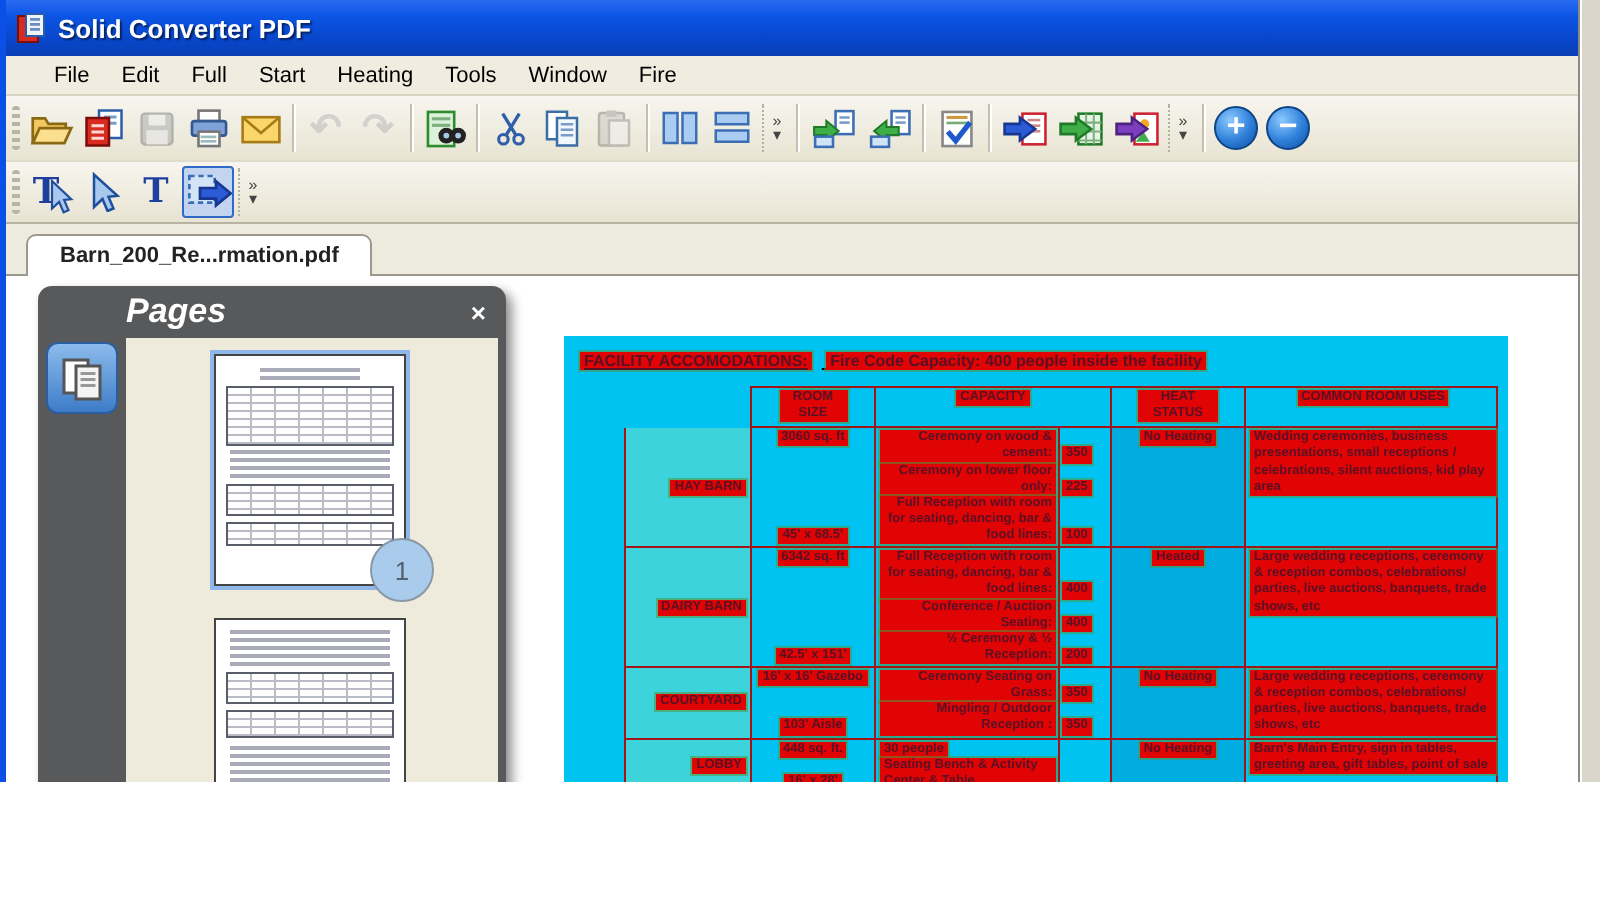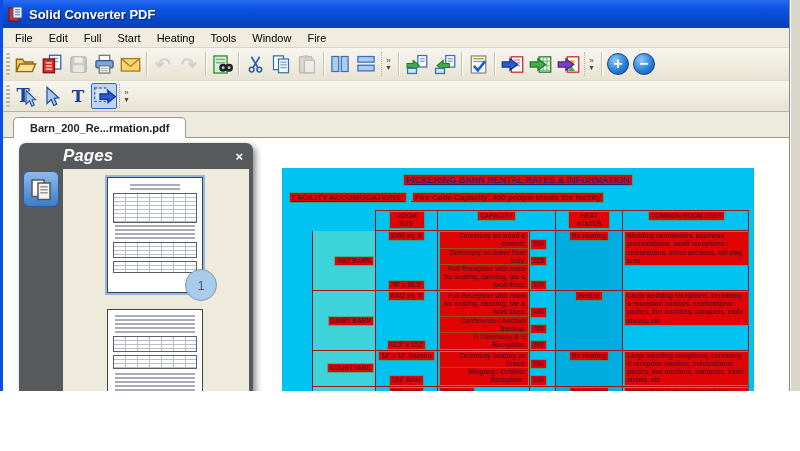--- a/index.html
+++ b/index.html
@@ -9,21 +9,21 @@
   
   .win { position:absolute; left:0; top:0; width:789px; height:451px;
          border-left:3px solid #0A50E6; background:#ECE9D8; }
   .rightstrip { position:absolute; right:0; top:0; width:11px; height:451px;
                 background:#D9D6C9; border-left:1px solid #8A8A8A; box-shadow:inset 1px 0 0 #FFF; }
 
   .titlebar { height:28px; background:linear-gradient(180deg,#2A6AF0 0%,#0B54E4 30%,#0845C8 75%,#0A3FB4 100%);
               display:flex; align-items:center; padding-left:5px; }
   .apptitle { color:#FFF; font-weight:bold; font-size:13px; margin-left:5px; text-shadow:1px 1px 1px rgba(0,0,0,.55); }
 
-  .menubar { height:20px; background:#F0EDE0; border-bottom:1px solid #D8D4C2; display:flex; align-items:center; padding-left:4px; }
+  .menubar { height:20px; background:#F0EDE0; border-bottom:1px solid #D8D4C2; display:flex; align-items:center; padding-left:16px; }
   .menuitem { font-size:11px; padding:3px 8px; color:#000; cursor:default; }
 
   .toolbar { display:flex; align-items:center; background:linear-gradient(180deg,#F7F5EE,#E8E4D3); padding:2px 2px; }
   .tb1 { height:33px; border-bottom:1px solid #E0DCCB; }
   .tb2 { height:31px; border-bottom:1px solid #B8B4A2; }
   .grip { width:4px; height:22px; margin:0 3px 0 1px;
           background:repeating-linear-gradient(0deg,#B9B5A3 0 2px,transparent 2px 4px); border-radius:2px; }
   .sep { width:1px; height:24px; background:#C4C0AC; box-shadow:1px 0 0 #FFF; margin:0 3px; }
   .tbtn { width:26px; height:26px; display:flex; align-items:center; justify-content:center; border:1px solid transparent; border-radius:2px; }
   .tbtn.big { width:28px; }
@@ -338,23 +338,20 @@
       </span>
     </div>
 
     <div class="tabbar">
       <span class="tab active">Barn_200_Re...rmation.pdf</span>
     </div>
 
     <div class="content">
 
       <div class="page">
-        <div class="pg-title">
-          <span class="hl">PICKERING BARN RENTAL RATES &amp; INFORMATION</span>
-        </div>
         <div class="pg-sub">
           <span class="hl lbl">FACILITY ACCOMODATIONS:</span>
           <span class="hl">Fire Code Capacity: 400 people inside the facility</span>
         </div>
 
         <div class="tbl">
           <div class="thead">
             <div class="h-size"><span class="hl">ROOM SIZE</span></div>
             <div class="h-cap"><span class="hl">CAPACITY</span></div>
             <div class="h-heat"><span class="hl">HEAT STATUS</span></div>

